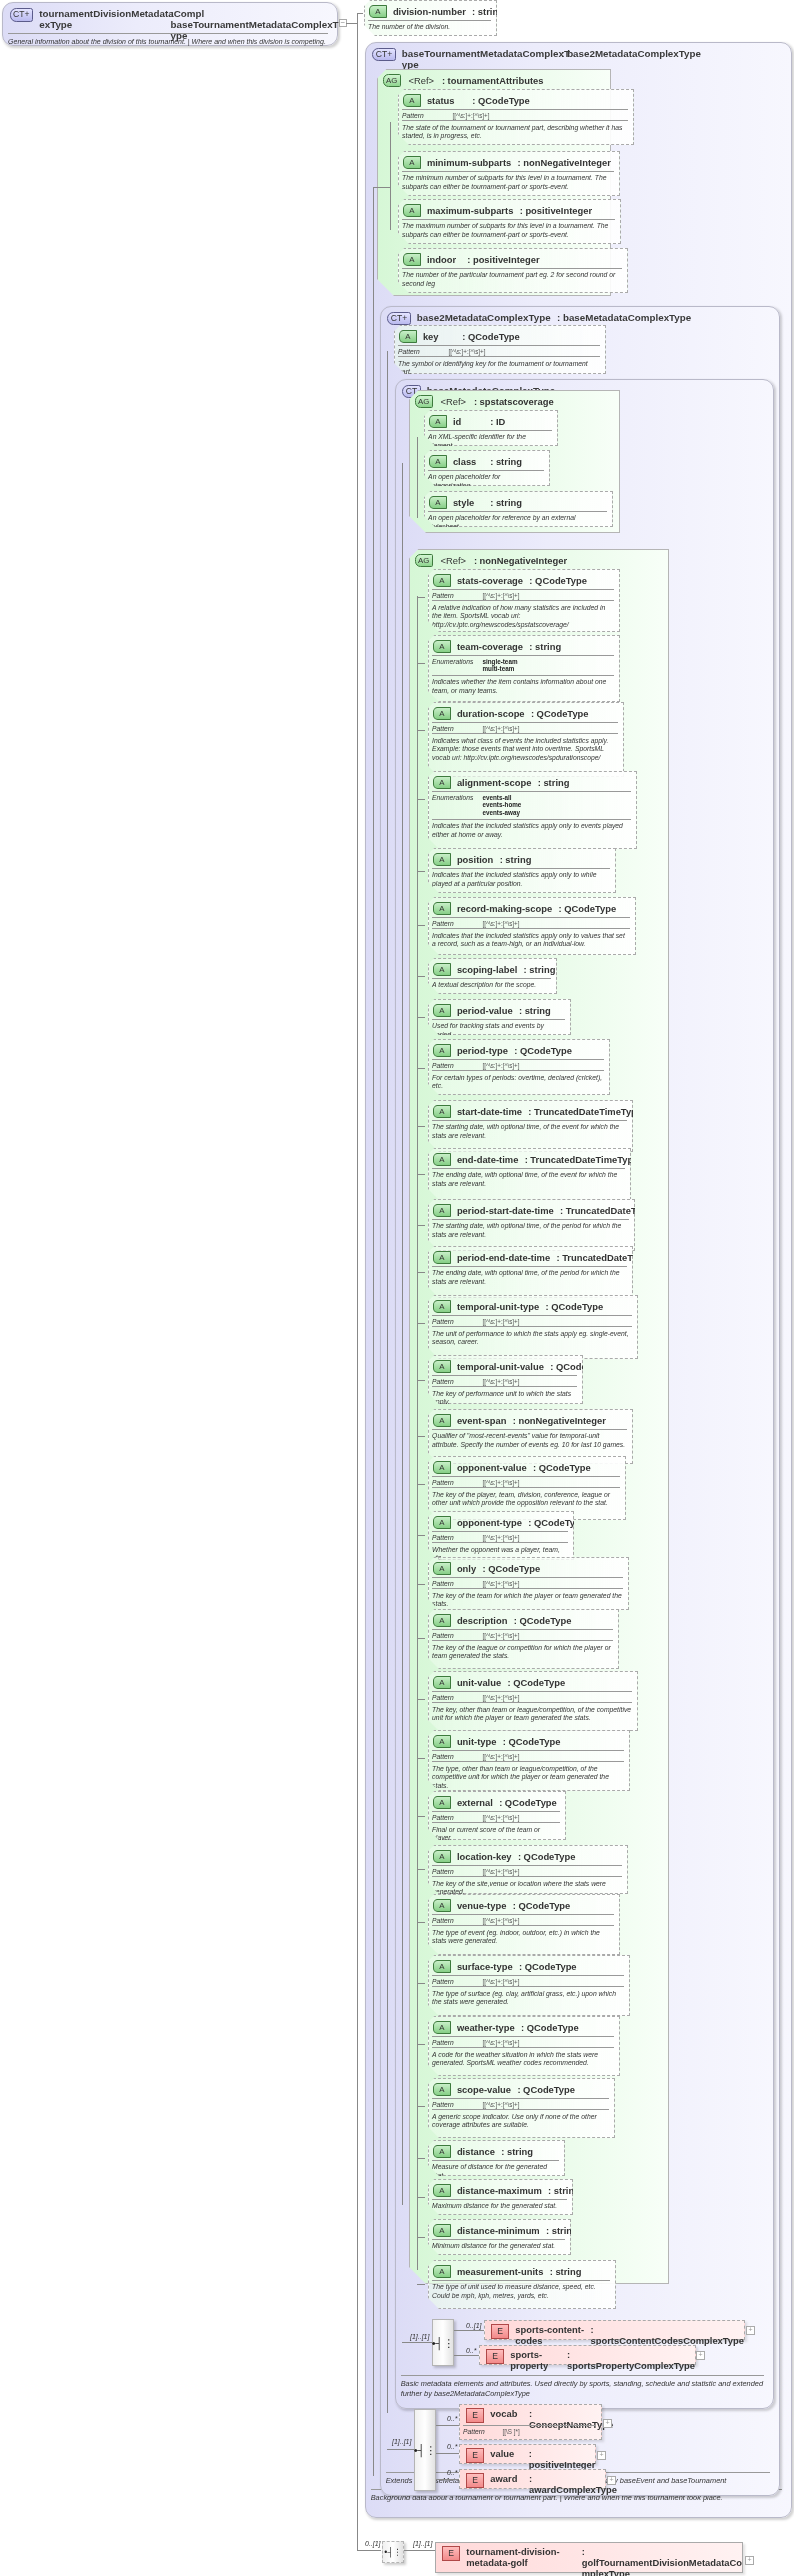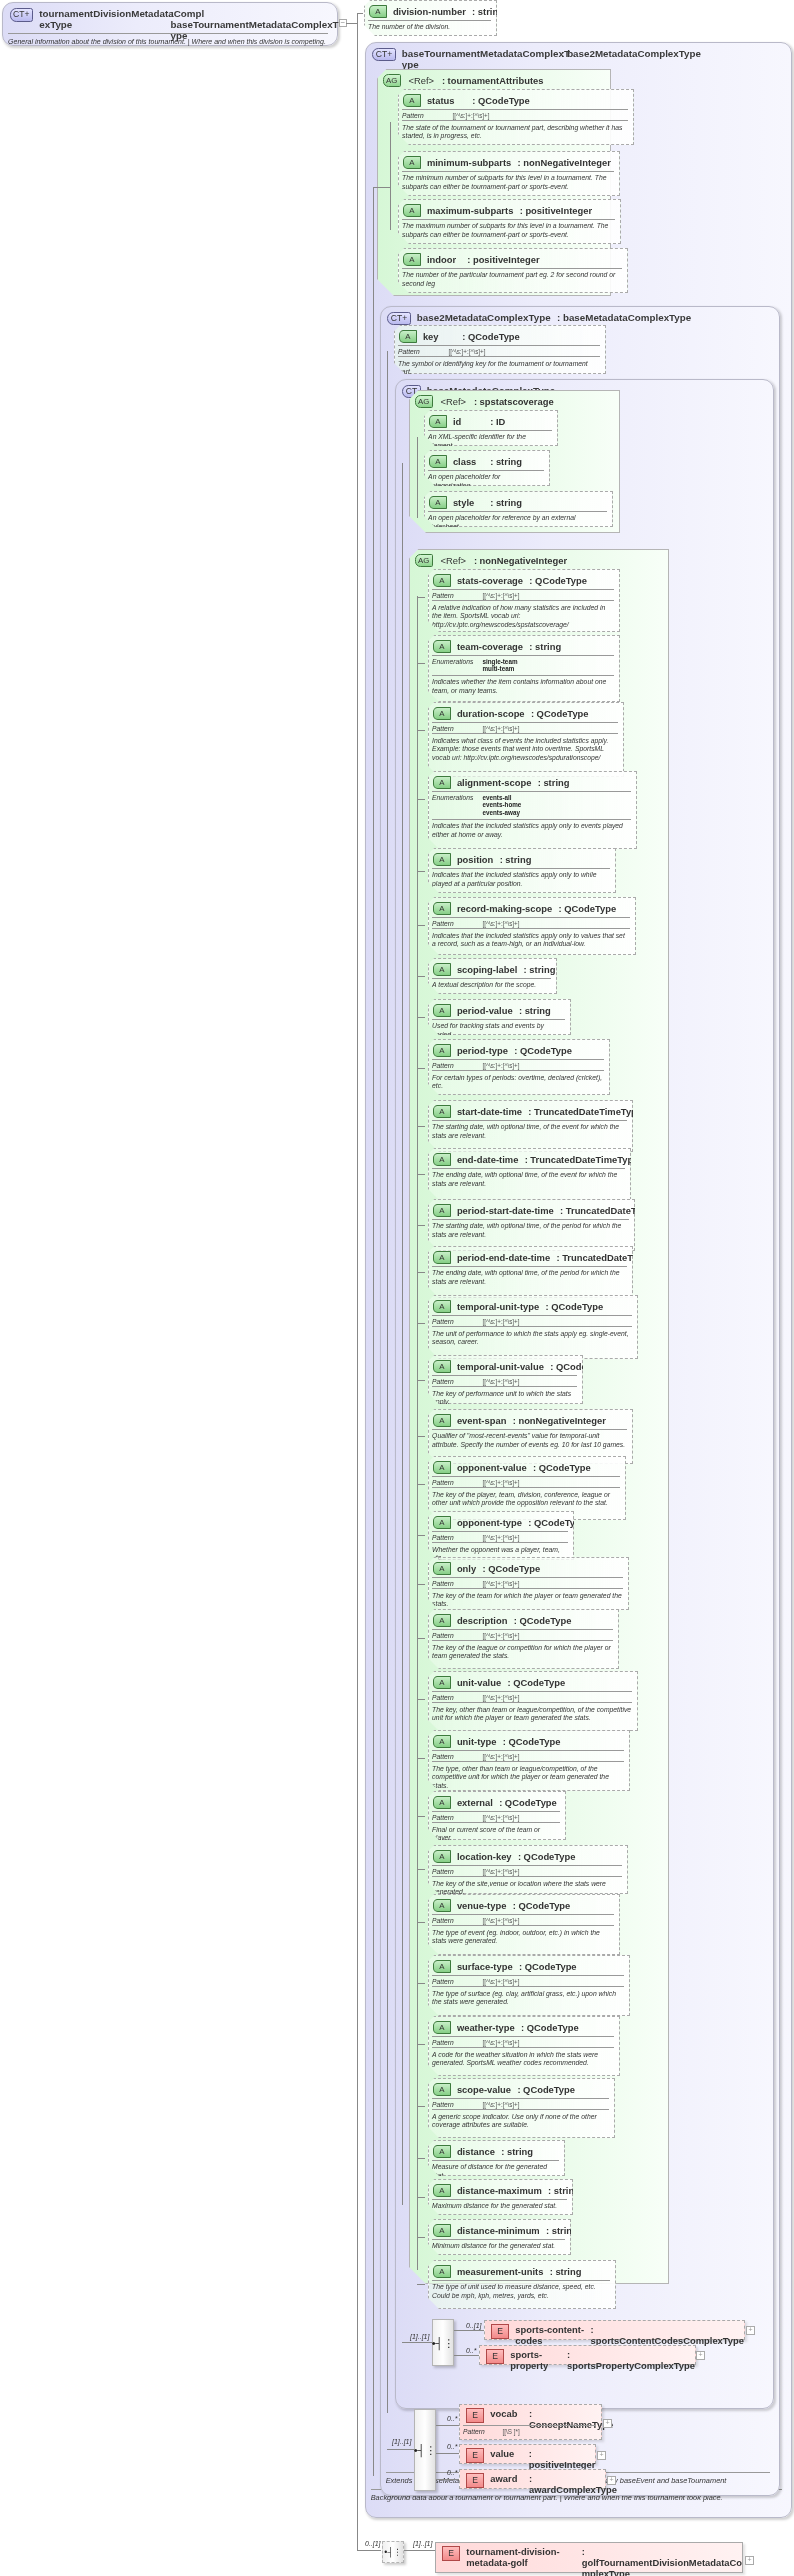--- a/index.html
+++ b/index.html
@@ -184,20 +184,21 @@
       </div>
       <div class="adesc">The symbol or identifying key for the tournament or tournament part.</div>
     </div>
 </div>
 
 <div class="abs ct" style="left:395px;top:379px;width:379px;height:2030px;">
   <div class="ct-head">
     <span class="ct-badge">CT</span>
     <span>baseMetadataComplexType</span>
   </div>
+  <div class="ct-desc" style="top:1995px;">Basic metadata elements and attributes. Used directly by sports, standing, schedule and statistic and extended further by base2MetadataComplexType</div>
 </div>
 <div class="vline" style="left:402px;top:463px;height:1742px;"></div>
 
 <div class="abs ag" style="left:409px;top:390px;width:211px;height:143px;">
   <div class="ag-head">
     <span class="ag-badge">AG</span>
     <span style="font-weight:normal;">&lt;Ref&gt;</span>
     <span>: spstatscoverage</span>
   </div>
 </div>

